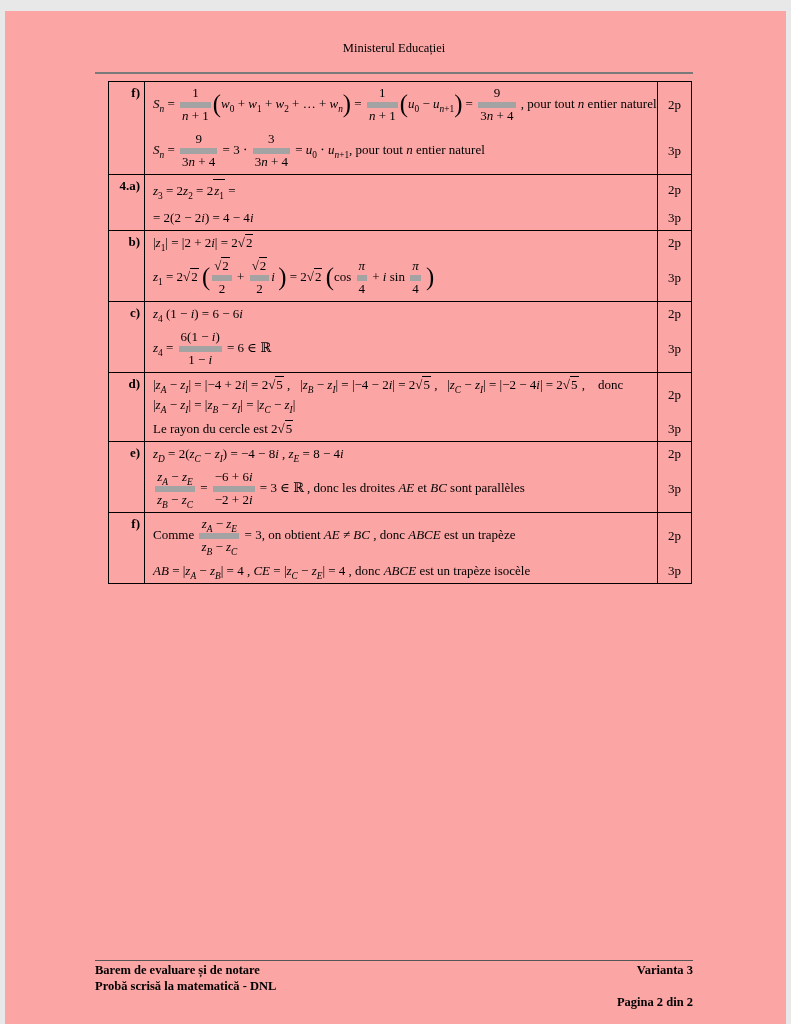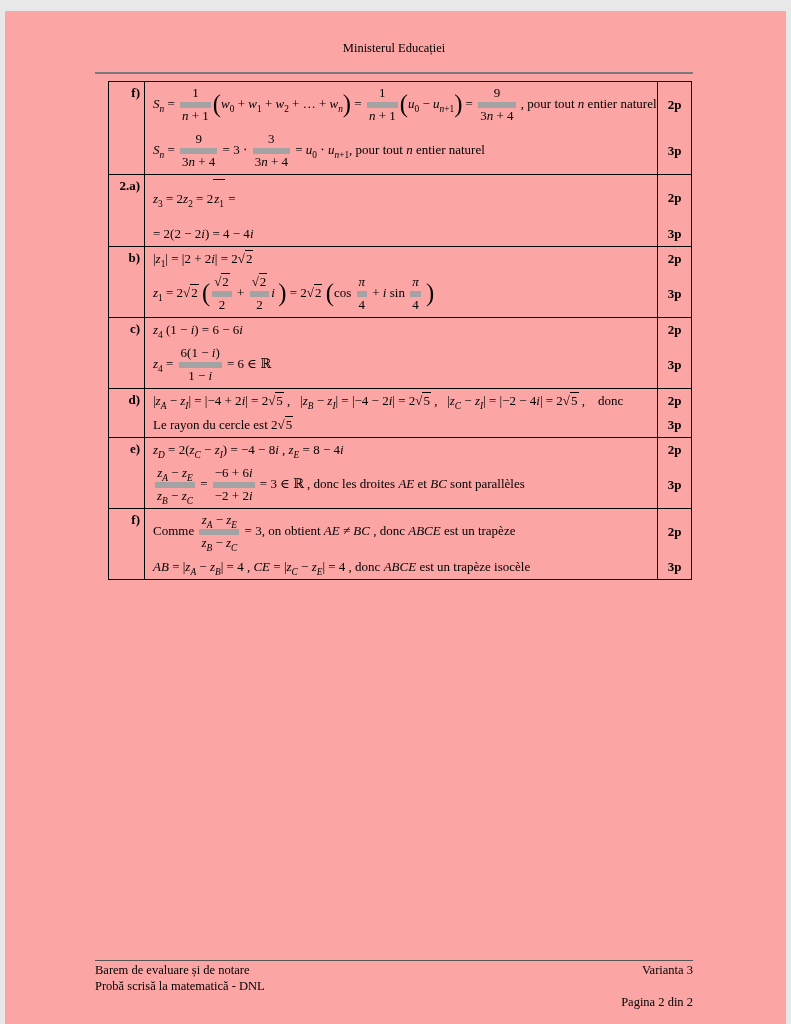--- a/index.html
+++ b/index.html
@@ -31,36 +31,36 @@
     text-align:right;padding:3px 4px 0 0;font-weight:bold;
   }
   .secbody{flex:1;display:flex;flex-direction:column;min-width:0;}
   .item{display:flex;flex:1;}
   .math{flex:1;padding:2px 2px 2px 8px;min-width:0;}
   .ln{padding:2px 0;white-space:nowrap;}
   .pts{
     width:34px;flex:none;box-sizing:border-box;
     border-left:1px solid #000;
     display:flex;align-items:center;justify-content:center;
-    font-weight:bold;
+    font-weight:normal;
   }
   
   i{font-style:italic;}
   sub{font-size:0.72em;line-height:0;}
   .fr{display:inline-block;vertical-align:middle;text-align:center;padding:0 2px;line-height:1.15;}
   .fr .n{display:block;padding:0 2px 1px;}
   .fr .d{display:block;border-top:6px solid #a3a3a3;padding:1px 2px 0;}
   .sq{white-space:nowrap;}
   .sq .r{border-top:1px solid #000;padding:0 1px;}
-  .ol{display:inline-block;border-top:1px solid #000;line-height:1.1;padding:12px 1px;}
+  .ol{display:inline-block;border-top:1px solid #000;line-height:1.1;padding:4px 1px;}
   .bp{font-size:1.9em;font-weight:normal;vertical-align:middle;line-height:0;position:relative;top:-1px;}
   
   .ftr{
     position:absolute;top:949px;left:90px;width:598px;
-    font-size:12.5px;line-height:1.25;
+    font-size:12.5px;line-height:1.25;font-weight:bold;
   }
   .ftr-top{
     border-top:1.5px solid #555;padding-top:2px;
     display:flex;justify-content:space-between;align-items:flex-start;
   }
   .ftr-page{text-align:right;margin-top:1px;}
 </style>
 </head>
 <body>
 
@@ -83,21 +83,21 @@
           </div>
           <div class="item">
             <div class="math">
               <div class="ln"><i>S</i><sub><i>n</i></sub> = <span class="fr"><span class="n">9</span><span class="d">3<i>n</i> + 4</span></span> = 3 ⋅ <span class="fr"><span class="n">3</span><span class="d">3<i>n</i> + 4</span></span> = <i>u</i><sub>0</sub> ⋅ <i>u</i><sub><i>n</i>+1</sub>, pour tout <i>n</i> entier naturel</div>
             </div>
             <div class="pts">3p</div>
           </div>
         </div>
   </div>
       <div class="sec">
-    <div class="lab">2.a)</div>
+    <div class="lab">4.a)</div>
     <div class="secbody">
           <div class="item">
             <div class="math">
               <div class="ln"><i>z</i><sub>3</sub> = 2<i>z</i><sub>2</sub> = 2<span class="ol"><i>z</i><sub>1</sub></span> =</div>
             </div>
             <div class="pts">2p</div>
           </div>
           <div class="item">
             <div class="math">
               <div class="ln">= 2(2 − 2<i>i</i>) = 4 − 4<i>i</i></div>
@@ -139,20 +139,21 @@
             <div class="pts">3p</div>
           </div>
         </div>
   </div>
       <div class="sec">
     <div class="lab">d)</div>
     <div class="secbody">
           <div class="item">
             <div class="math">
               <div class="ln">|<i>z</i><sub><i>A</i></sub> − <i>z</i><sub><i>I</i></sub>| = |−4 + 2<i>i</i>| = 2<span class="sq">√<span class="r">5</span></span> ,&nbsp;&nbsp; |<i>z</i><sub><i>B</i></sub> − <i>z</i><sub><i>I</i></sub>| = |−4 − 2<i>i</i>| = 2<span class="sq">√<span class="r">5</span></span> ,&nbsp;&nbsp; |<i>z</i><sub><i>C</i></sub> − <i>z</i><sub><i>I</i></sub>| = |−2 − 4<i>i</i>| = 2<span class="sq">√<span class="r">5</span></span> ,&nbsp;&nbsp;&nbsp; donc</div>
+              <div class="ln">|<i>z</i><sub><i>A</i></sub> − <i>z</i><sub><i>I</i></sub>| = |<i>z</i><sub><i>B</i></sub> − <i>z</i><sub><i>I</i></sub>| = |<i>z</i><sub><i>C</i></sub> − <i>z</i><sub><i>I</i></sub>|</div>
             </div>
             <div class="pts">2p</div>
           </div>
           <div class="item">
             <div class="math">
               <div class="ln">Le rayon du cercle est 2<span class="sq">√<span class="r">5</span></span></div>
             </div>
             <div class="pts">3p</div>
           </div>
         </div>

